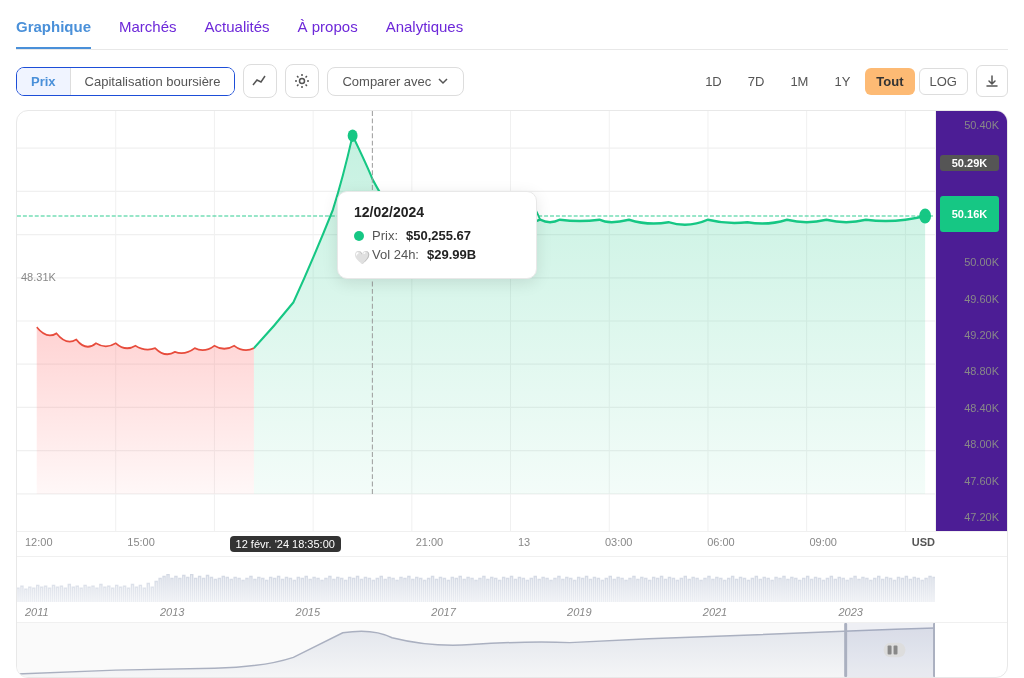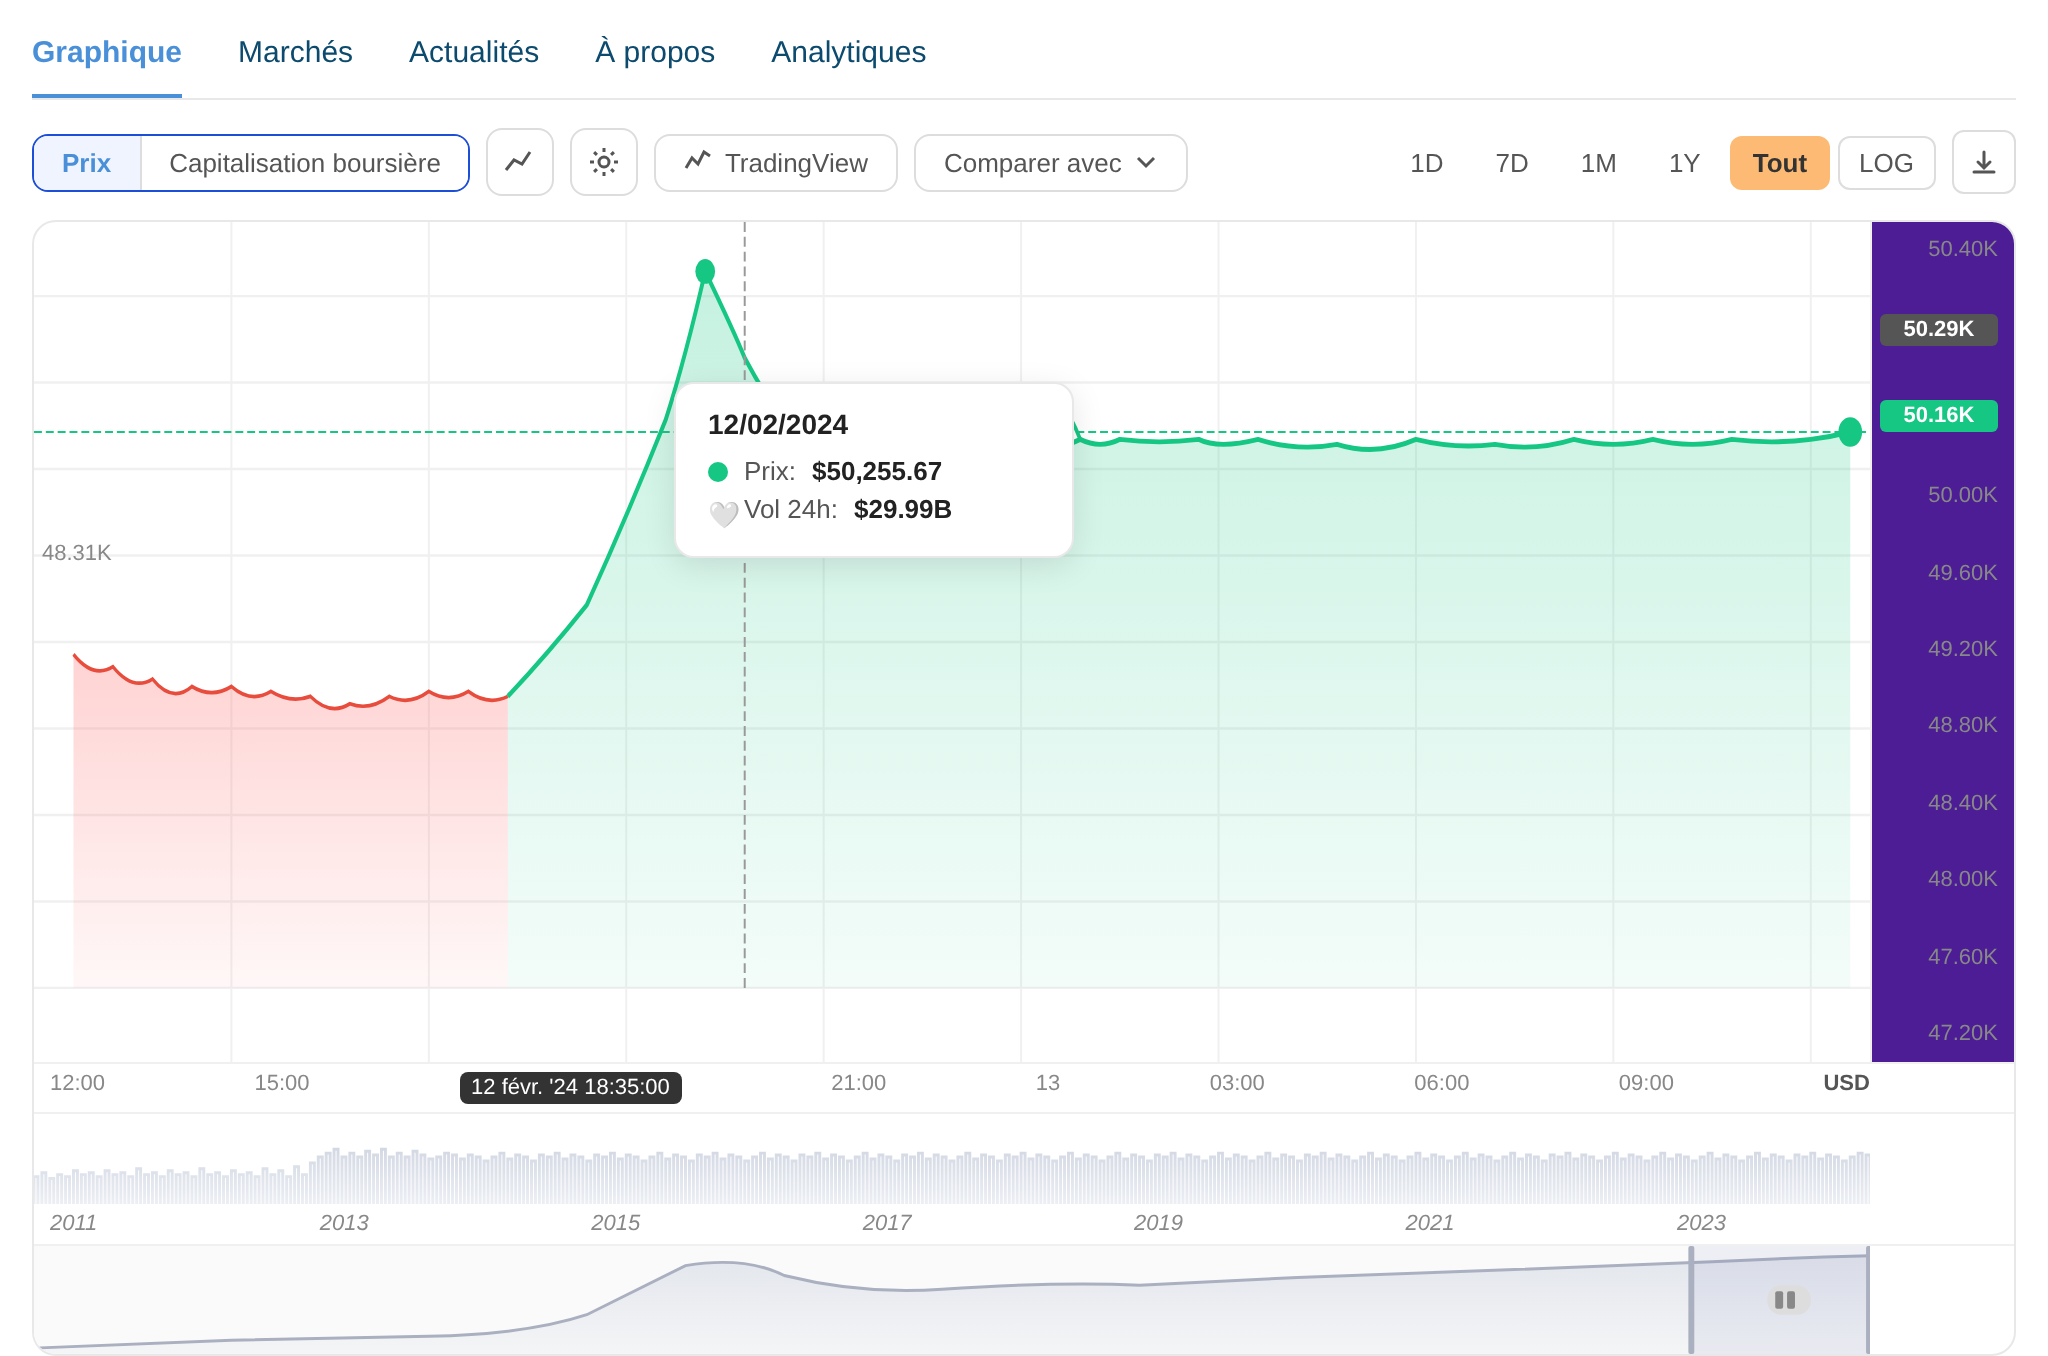--- a/index.html
+++ b/index.html
@@ -23,21 +23,21 @@
     
     .tabs {
       display: flex;
       gap: 28px;
       padding: 18px 0 0 0;
       border-bottom: 1px solid #e8e8e8;
       margin-bottom: 14px;
     }
     .tab {
       font-size: 15px;
-      color: #0c4a6e;
+      color: #6d28d9;
       cursor: pointer;
       padding-bottom: 12px;
       border-bottom: 2px solid transparent;
       font-weight: 400;
     }
     .tab.active {
       color: #4a90d9;
       border-bottom: 2px solid #4a90d9;
       font-weight: 600;
     }
@@ -189,21 +189,21 @@
 
     .y-label {
       text-align: right;
       font-size: 11px;
       color: #888;
     }
 
     .y-label.highlight-green {
       background: #16c784;
       color: #fff;
-      padding: 2px 4px;
+      padding: 12px 4px;
       border-radius: 3px;
       font-weight: 600;
       text-align: center;
     }
     .y-label.highlight-gray {
       background: #555;
       color: #fff;
       padding: 2px 4px;
       border-radius: 3px;
       font-weight: 600;
@@ -318,26 +318,20 @@
     <button class="icon-btn">
       <svg width="16" height="16" viewBox="0 0 16 16" fill="none">
         <polyline points="1,12 5,7 9,9 13,3" stroke="#555" stroke-width="1.5" fill="none"></polyline>
       </svg>
     </button>
     <button class="icon-btn">
       <svg width="16" height="16" viewBox="0 0 16 16" fill="none">
         <circle cx="8" cy="8" r="2.5" stroke="#555" stroke-width="1.5"></circle>
         <path d="M8 1v2M8 13v2M1 8h2M13 8h2M3.05 3.05l1.41 1.41M11.54 11.54l1.41 1.41M3.05 12.95l1.41-1.41M11.54 4.46l1.41-1.41" stroke="#555" stroke-width="1.5"></path>
       </svg>
-    </button>
-    <button class="tv-btn">
-      <svg width="14" height="14" viewBox="0 0 14 14" fill="none">
-        <polyline points="1,10 4,5 7,8 10,2 13,4" stroke="#555" stroke-width="1.5" fill="none"></polyline>
-      </svg>
-      <span>TradingView</span>
     </button>
     <button class="compare-btn">
       <span>Comparer avec</span>
       <svg width="12" height="12" viewBox="0 0 12 12" fill="none">
         <polyline points="2,4 6,8 10,4" stroke="#555" stroke-width="1.5" fill="none"></polyline>
       </svg>
     </button>
     <div class="spacer"></div>
     <div class="time-group">
       <button class="time-btn">1D</button>

